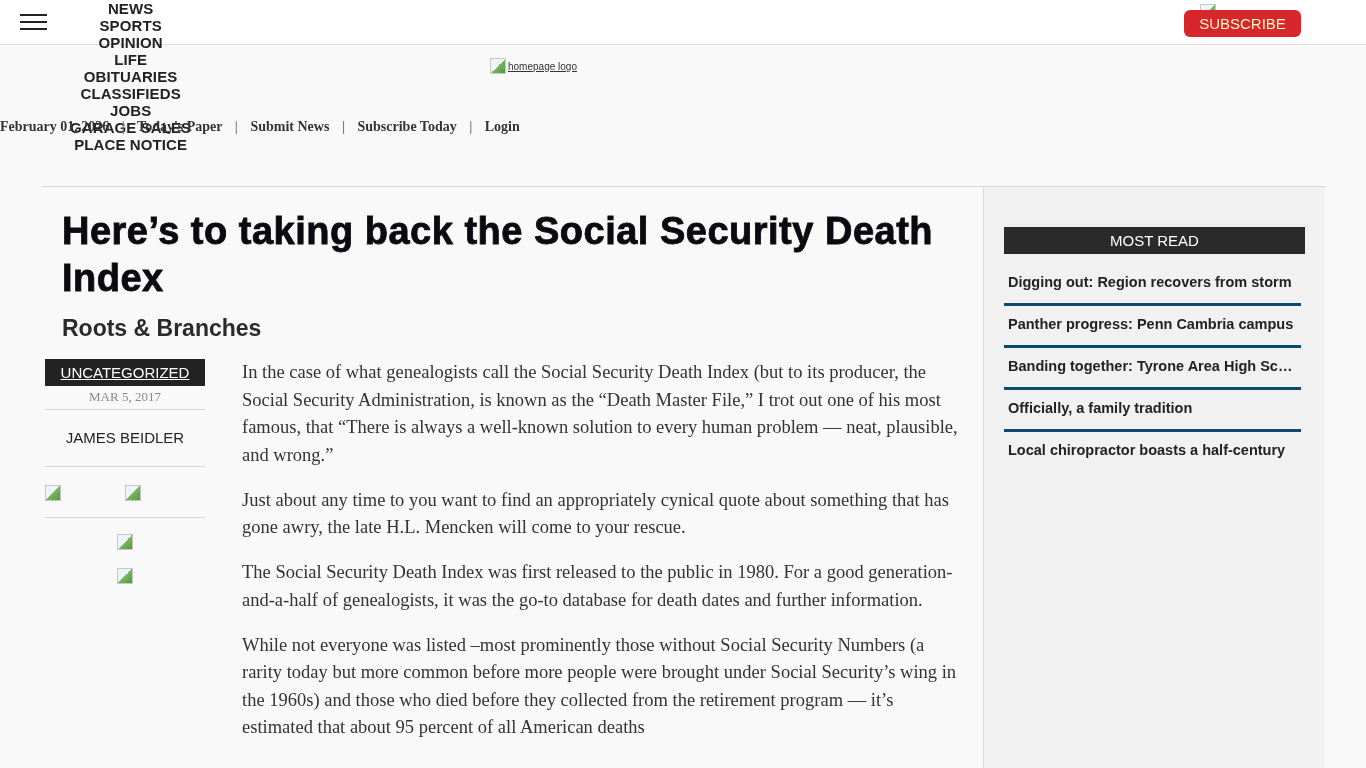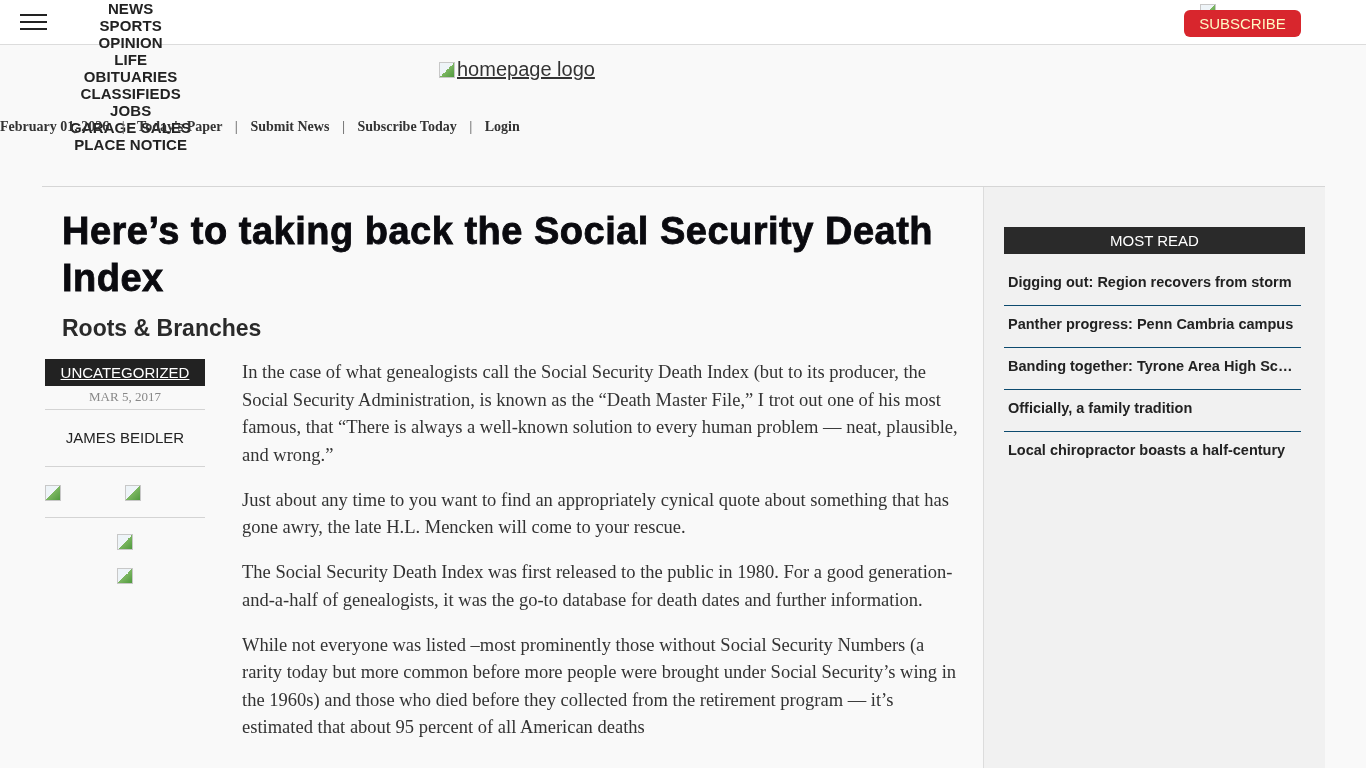--- a/index.html
+++ b/index.html
@@ -11,21 +11,21 @@
   .hamburger { position: absolute; left: 20px; top: 14px; width: 27px; height: 18px; cursor: pointer; }
   .hamburger span { display: block; height: 2px; background: #222; margin-bottom: 5px; }
   .hamburger span:last-child { margin-bottom: 0; }
   .navlinks { position: absolute; left: 70px; top: 0; height: 45px; display: flex; align-items: center; flex-direction: column; }
   .navlinks a { font-size: 15px; font-weight: bold; color: #222; text-decoration: none; margin-right: 30px; letter-spacing: 0.1px; }
   .broken-img { display: inline-block; width: 16px; height: 16px; position: relative; border: 1px solid #c8c8c8; background: linear-gradient(135deg, #eef4f8 0%, #eef4f8 50%, #7bb661 50%, #4f9a3d 100%); }
   .top-img { position: absolute; left: 1200px; top: 4px; }
   .subscribe-btn { position: absolute; left: 1184px; top: 10px; width: 117px; height: 27px; background: #d8262d; color: #fef9c3; border: none; border-radius: 6px; font-family: "Liberation Sans", sans-serif; font-size: 15px; cursor: pointer; }
 
   
-  .logo { position: absolute; left: 439px; top: 58px; display: flex; align-items: center; font-size: 20px; color: #333; }
+  .logo { position: absolute; left: 490px; top: 58px; display: flex; align-items: center; font-size: 10px; color: #333; }
   .logo .broken-img { margin-right: 2px; }
   .utility { position: absolute; left: 0; width: 1366px; top: 119px; text-align: left; font-family: "Liberation Serif", serif; font-size: 14px; color: #333; font-weight: bold; }
   .utility .sep { color: #777; margin: 0 9px; }
   .utility a { color: #333; text-decoration: none; }
 
   
   .content-rule { position: absolute; left: 42px; top: 186px; width: 1283px; height: 1px; background: #d6d6d6; }
   .sidebar-col { position: absolute; left: 983px; top: 187px; width: 342px; height: 581px; background: #f1f1f1; border-left: 1px solid #dcdcdc; }
 
   .headline { position: absolute; left: 62px; top: 208px; width: 880px; font-family: "Liberation Sans", sans-serif; font-weight: 900; font-size: 38px; line-height: 47px; color: #0a0a0f; letter-spacing: 0.5px; -webkit-text-stroke: 0.8px #0a0a0f; }
@@ -43,21 +43,21 @@
   .extra-icons .broken-img { display: block; margin: 0 auto 18px auto; }
 
   
   .article-body { position: absolute; left: 242px; top: 359px; width: 720px; font-family: "Liberation Serif", serif; font-size: 18.5px; line-height: 27.5px; color: #333; }
   .article-body p { margin-bottom: 17.5px; }
 
   
   .mostread { position: absolute; left: 1004px; top: 227px; width: 301px; }
   .mostread-head { height: 27px; line-height: 27px; background: #2a2a2a; color: #fff; text-align: center; font-size: 15px; }
   .mostread ul { list-style: none; margin-top: 10px; }
-  .mostread li { height: 42px; border-bottom: 1px solid #0c4a6e; margin-right: 4px; }
+  .mostread li { height: 42px; border-bottom: 3px solid #0c4a6e; margin-right: 4px; }
   .mostread li:last-child { border-bottom: none; }
   .mostread li a { display: block; padding: 0 4px; line-height: 36px; font-size: 14.5px; font-weight: bold; color: #222; text-decoration: none; white-space: nowrap; overflow: hidden; text-overflow: ellipsis; }
 </style>
 </head>
 <body>
 
 <header class="topnav">
   <div class="hamburger">
       <span></span>
       <span></span>

